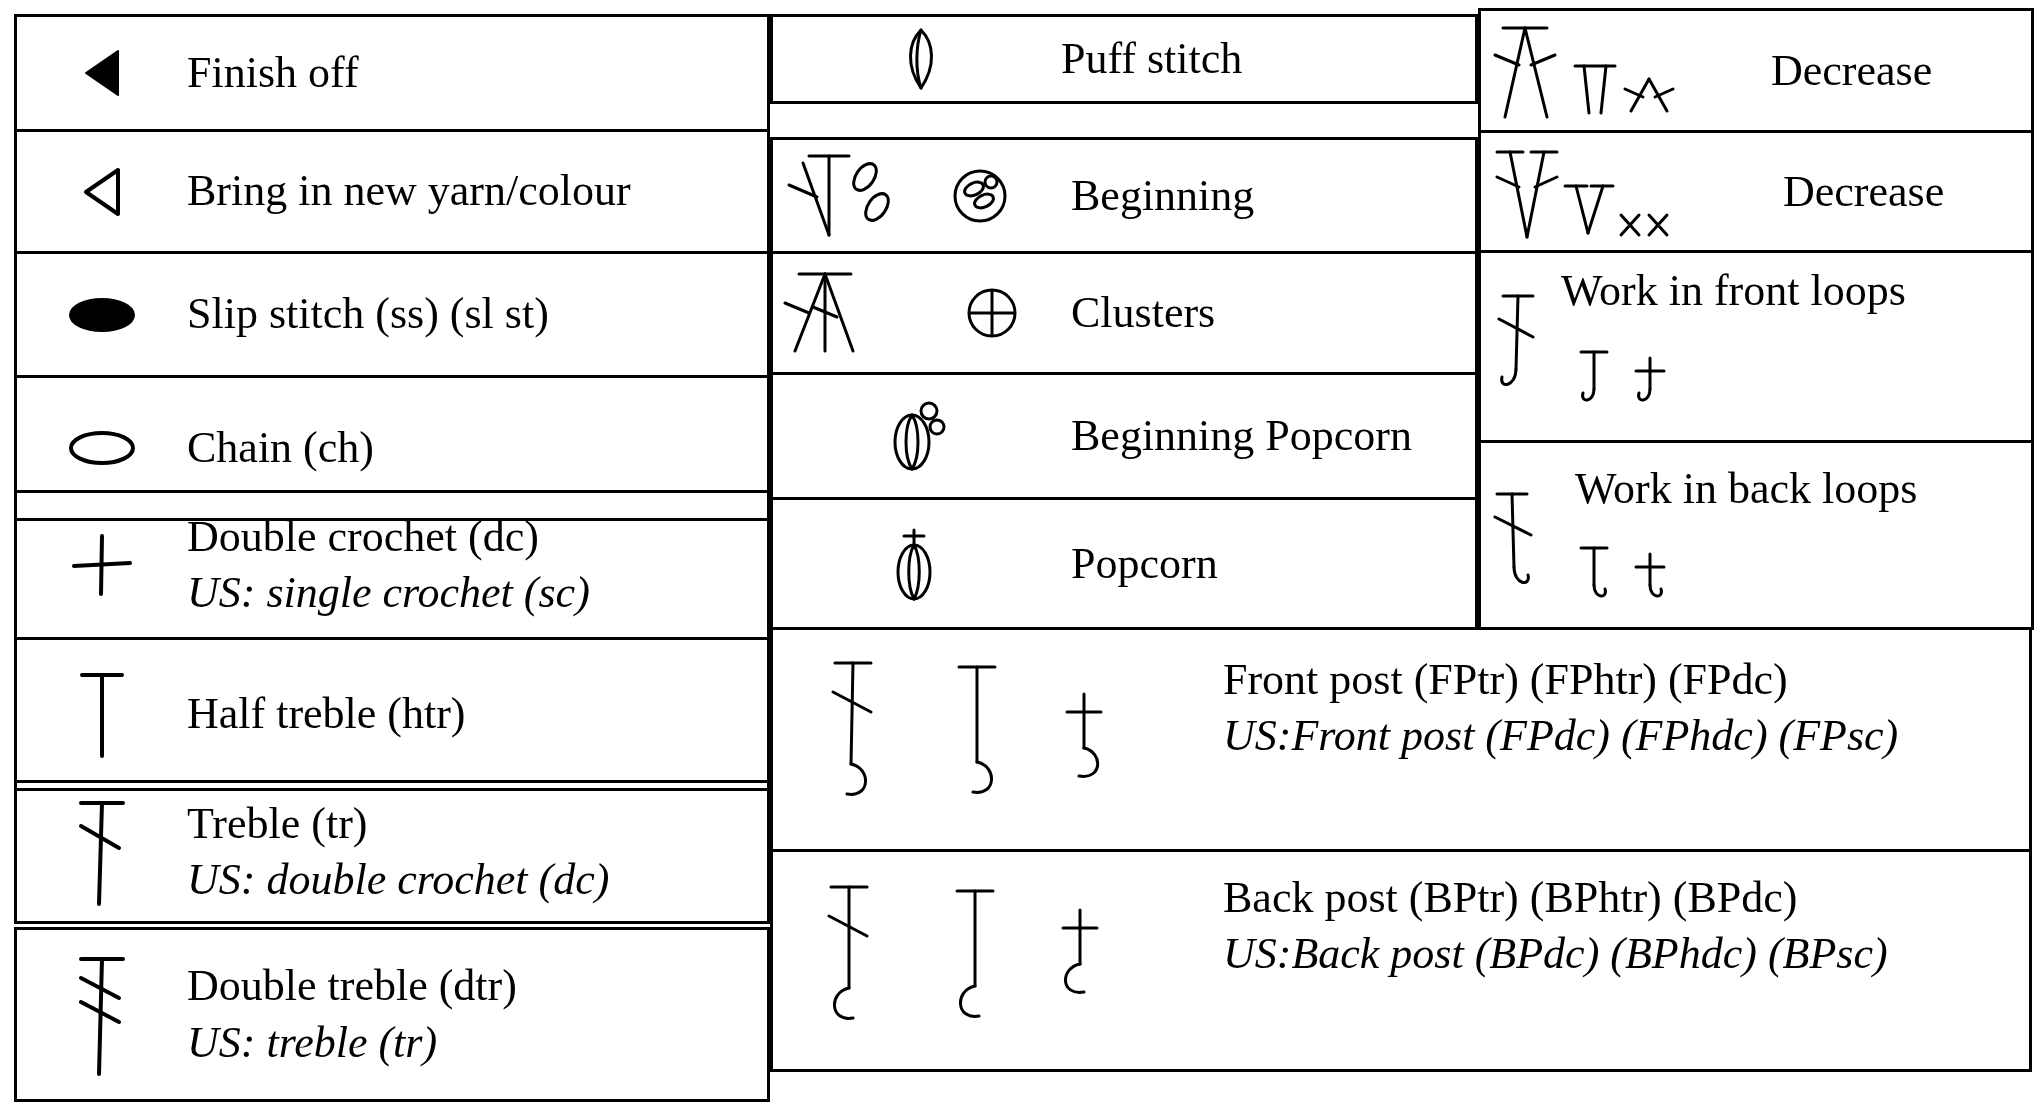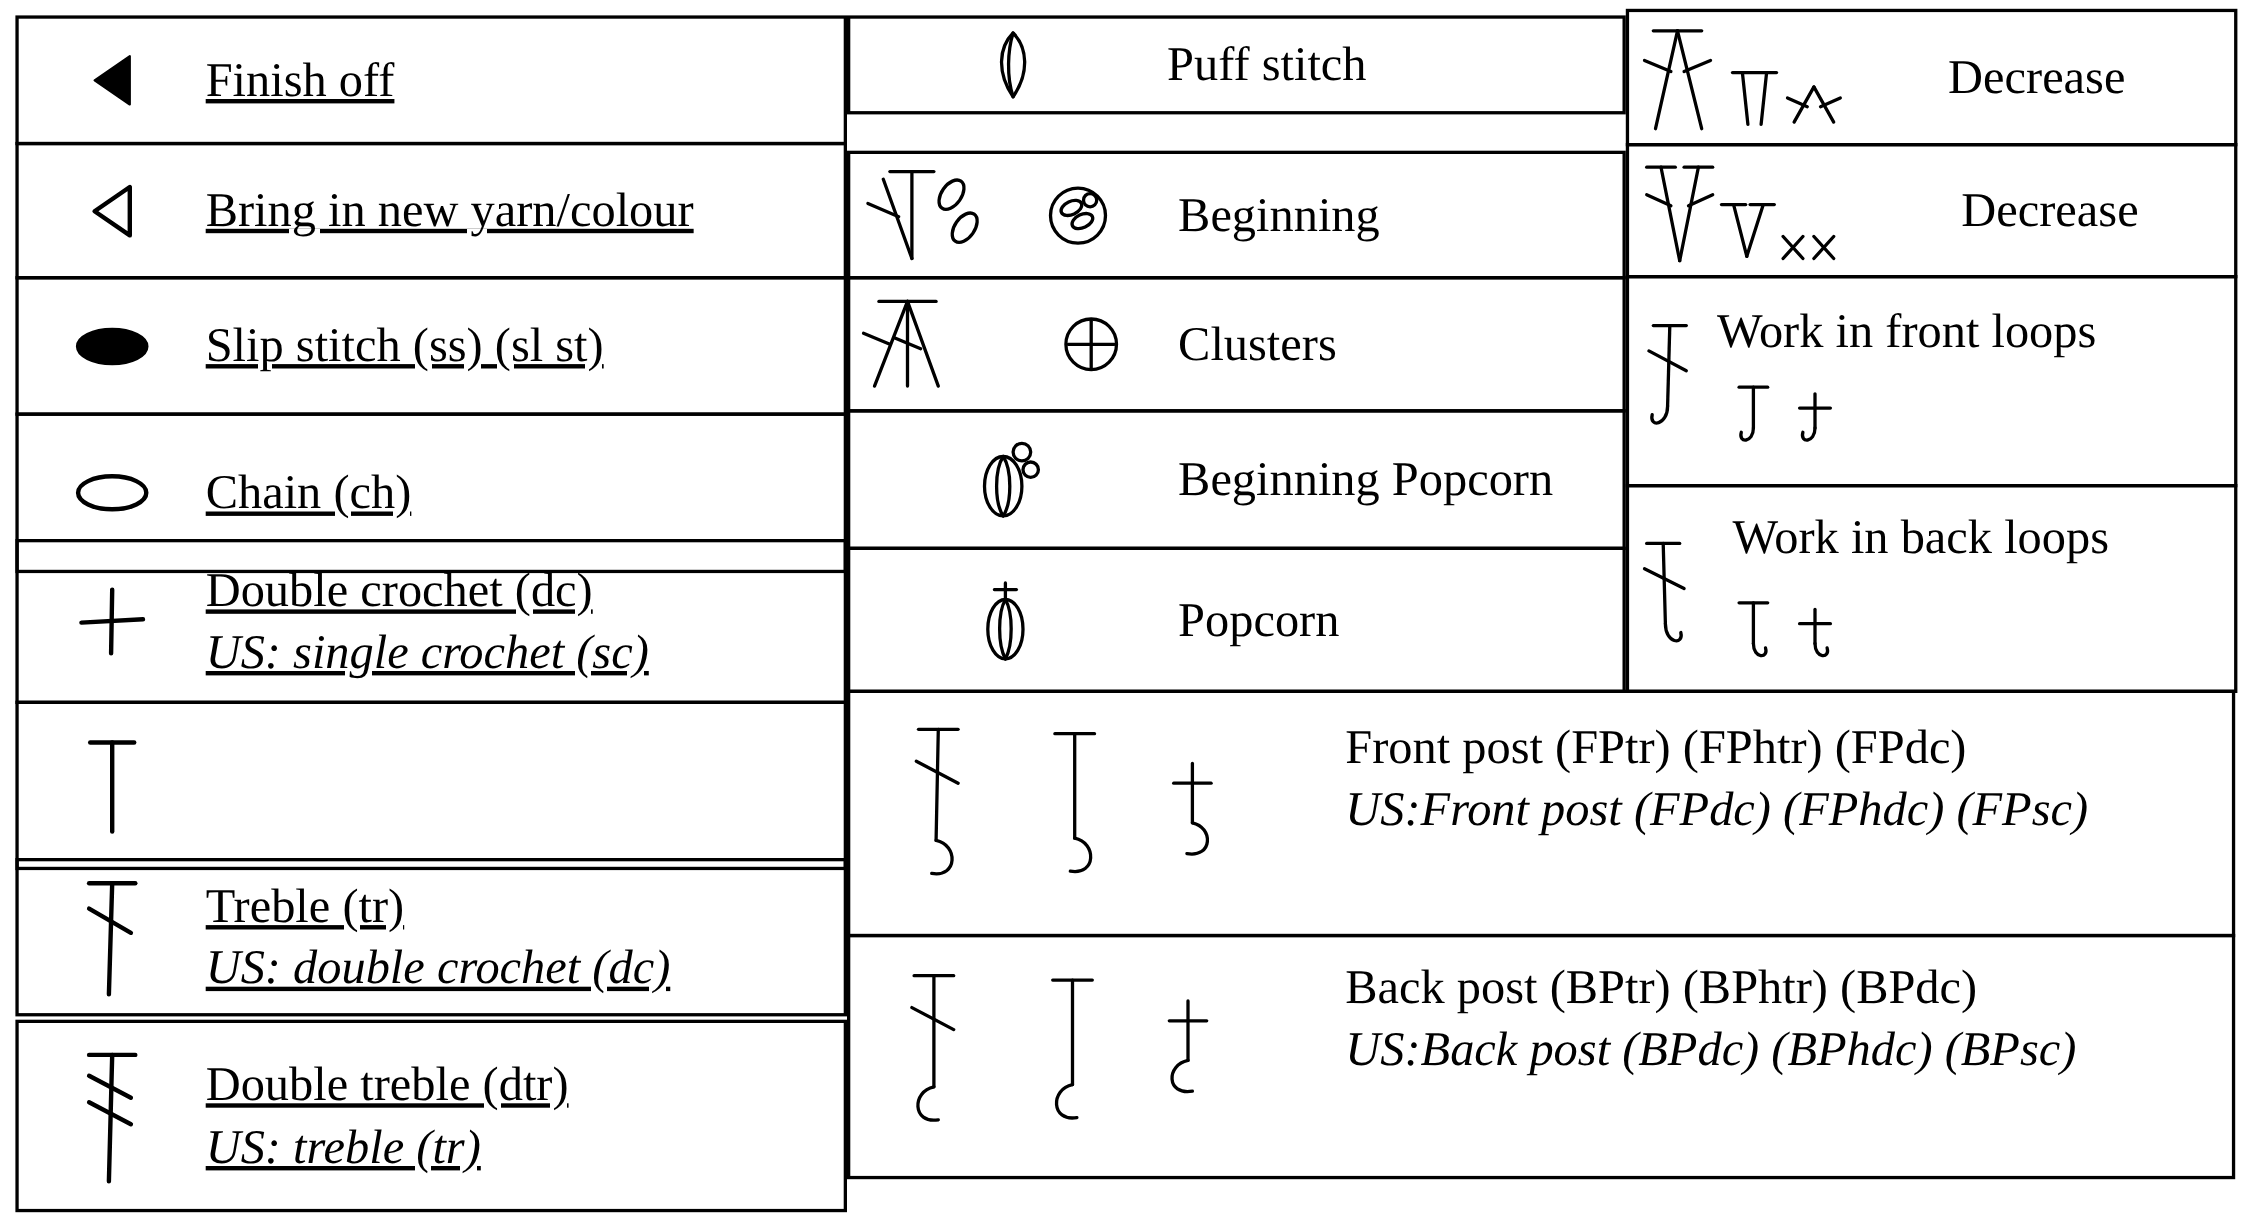--- a/index.html
+++ b/index.html
@@ -6,21 +6,21 @@
   body { background:#fff; font-family:"Liberation Serif", serif; color:#000; }
   .page { position:relative; width:2042px; height:1119px; background:#ffffff; overflow:hidden; }
   .cell { position:absolute; border:3px solid #000; background:transparent; }
   .z2 { z-index:2; }
   .abs { position:absolute; }
   .vcent { top:50%; transform:translateY(-50%); }
   .label { font-size:44px; line-height:1.28; white-space:nowrap; }
   .us { font-style:italic; }
   .lrow { display:flex; align-items:center; }
   .lrow .sym { flex:0 0 170px; display:flex; justify-content:center; align-items:center; }
-  .lrow .txt { flex:1;text-decoration:underline; }
+  .lrow .txt { flex:1; }
   svg { display:block; }
   .st  { stroke:#000; stroke-width:4; fill:none; stroke-linecap:round; stroke-linejoin:round; }
   .st3 { stroke:#000; stroke-width:3; fill:none; stroke-linecap:round; stroke-linejoin:round; }
   .fill { fill:#000; stroke:#000; stroke-width:2; stroke-linejoin:round; }
 </style>
 </head>
 <body>
 
 <div class="page">
 
@@ -80,20 +80,23 @@
       <div class="label us">US: single crochet (sc)</div>
     </div>
   </div>
 
   <div class="cell lrow" style="left:14px;top:637px;width:756px;height:154px">
     <div class="sym">
       <svg width="52" height="92" viewBox="0 0 52 92">
         <line class="st" x1="6" y1="7" x2="46" y2="7"></line>
         <line class="st" x1="26" y1="7" x2="26" y2="88"></line>
       </svg>
+    </div>
+    <div class="txt">
+      <div class="label">Half treble (htr)</div>
     </div>
   </div>
 
   <div class="cell lrow" style="left:14px;top:780px;width:756px;height:144px">
     <div class="sym">
       <svg width="58" height="112" viewBox="0 0 58 112">
         <line class="st" x1="8" y1="7" x2="50" y2="7"></line>
         <line class="st" x1="29" y1="7" x2="26" y2="108"></line>
         <line class="st" x1="8" y1="30" x2="46" y2="52"></line>
       </svg>
@@ -308,21 +311,21 @@
         <line class="st3" x1="6" y1="6" x2="24" y2="26"></line>
         <line class="st3" x1="24" y1="6" x2="6" y2="26"></line>
         <line class="st3" x1="34" y1="6" x2="52" y2="26"></line>
         <line class="st3" x1="52" y1="6" x2="34" y2="26"></line>
       </svg>
     </div>
     <div class="abs vcent label" style="left:302px">Decrease</div>
   </div>
 
   <div class="cell" style="left:1478px;top:250px;width:556px;height:193px">
-    <div class="abs label" style="left:80px;top:20px">Work in front loops</div>
+    <div class="abs label" style="left:80px;top:10px">Work in front loops</div>
     <div class="abs" style="left:12px;top:36px">
       <svg width="46" height="108" viewBox="0 0 46 108">
         <line class="st3" x1="10" y1="7" x2="40" y2="7"></line>
         <line class="st3" x1="25" y1="7" x2="23" y2="80"></line>
         <line class="st3" x1="6" y1="30" x2="40" y2="48"></line>
         <path class="st3" d="M23 80 C23 98 6 100 9 88"></path>
       </svg>
     </div>
     <div class="abs" style="left:94px;top:92px">
       <svg width="36" height="60" viewBox="0 0 36 60">

